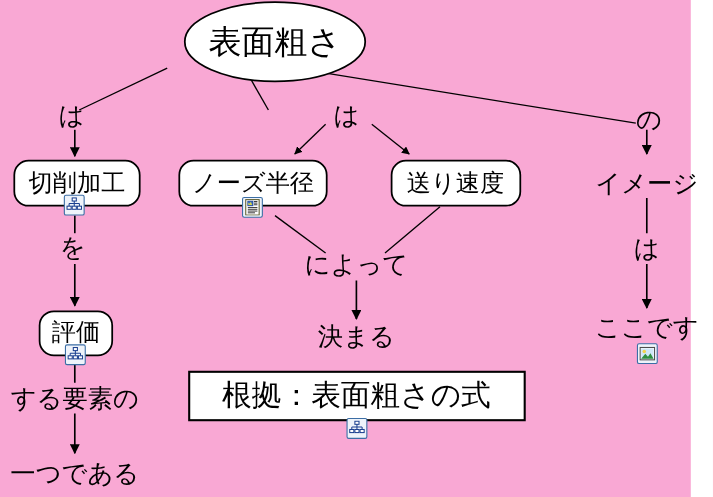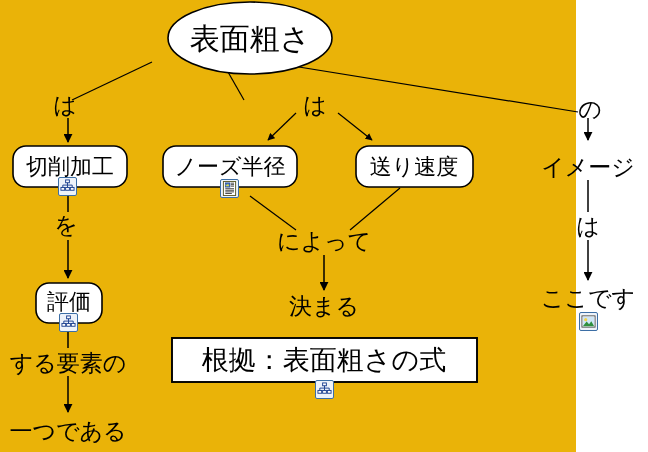--- a/index.html
+++ b/index.html
@@ -8,23 +8,23 @@
     background: #ffffff;
   }
   body {
     width: 648px;
     height: 452px;
     font-family: "DejaVu Sans", "Liberation Sans", sans-serif;
     overflow: hidden;
   }
   #canvas {
     position: relative;
-    width: 576px;
+    width: 628px;
     height: 452px;
-    background: #eab308;
+    background: #f9a8d4;
   }
   svg#diagram {
     position: absolute;
     left: 0;
     top: 0;
     width: 648px;
     height: 452px;
   }
   .node-shape {
     fill: #ffffff;

